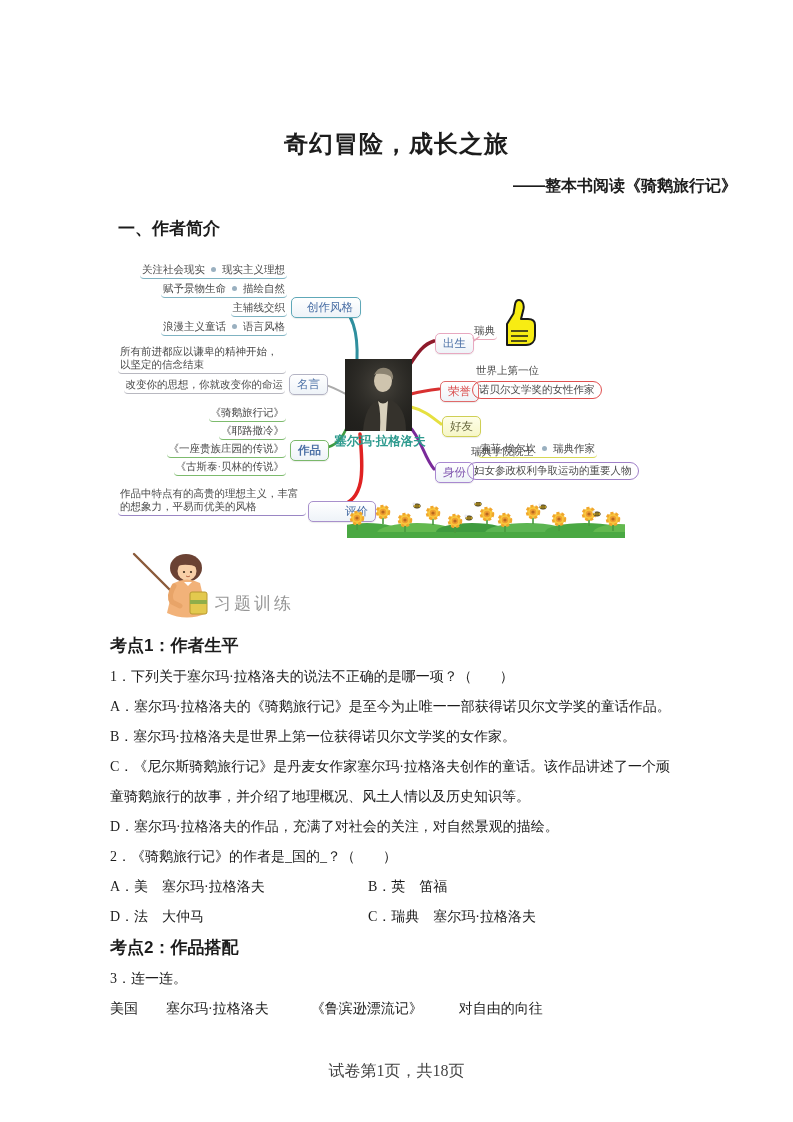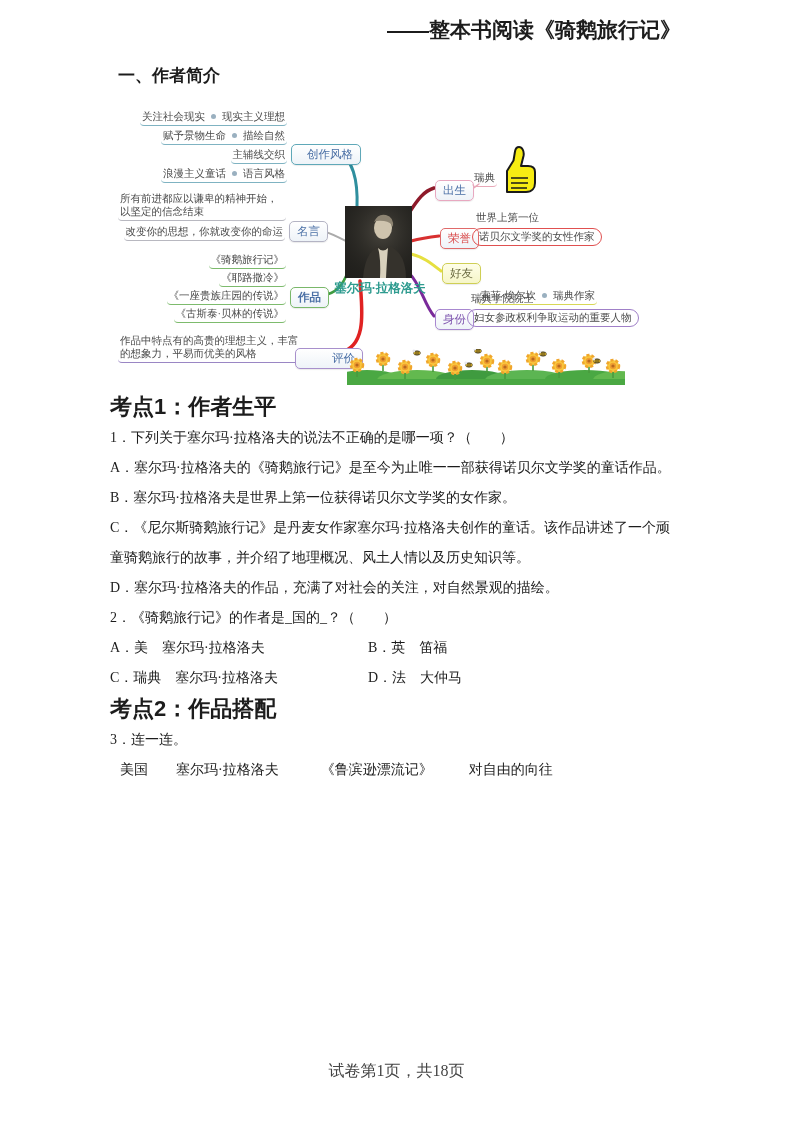--- a/index.html
+++ b/index.html
@@ -1,22 +1,22 @@
 <!DOCTYPE html>
 <html><head>
 <meta charset="utf-8">
 <style>
   html,body{margin:0;padding:0;background:#ffffff;}
   .page{position:relative;width:793px;height:1122px;background:#fff;overflow:hidden;
         font-family:"Liberation Serif",serif;color:#1c1c1c;}
   
   .title{margin-top:128px;text-align:center;font-family:"Liberation Sans",sans-serif;
          font-weight:bold;font-size:24px;letter-spacing:1px;}
-  .subtitle{margin-top:16px;padding-right:112px;text-align:right;
-            font-family:"Liberation Sans",sans-serif;font-weight:bold;font-size:21px;}
+  .subtitle{margin-top:16px;padding-right:56px;text-align:right;
+            font-family:"Liberation Sans",sans-serif;font-weight:bold;font-size:16px;}
   .sec-head{margin:20px 0 0 118px;font-family:"Liberation Sans",sans-serif;
             font-weight:bold;font-size:17px;}
   
   .mindmap{position:relative;margin:14px 0 0 110px;width:573px;height:290px;
            font-family:"Liberation Sans",sans-serif;}
   .mindmap .conn{position:absolute;left:0;top:0;}
   .mm-node{position:absolute;padding:2px 7px;border-radius:5px;font-size:11.5px;
            background:linear-gradient(#ffffff,#eef3f8);color:#4a6fa5;
            border:1px solid #9db6c8;box-shadow:0 1px 1px rgba(0,0,0,.08);white-space:nowrap;}
   .mm-node.teal{border-color:#5fa8b8;}
@@ -46,37 +46,38 @@
   .photo-label{position:absolute;left:222px;top:179px;width:96px;text-align:center;
                font-weight:bold;font-size:12.5px;color:#2e9b8f;white-space:nowrap;}
   
   .banner{position:relative;margin-left:122px;height:86px;}
   .banner .teacher{position:absolute;left:6px;top:2px;}
   .banner .banner-label{position:absolute;left:92px;top:48px;font-family:"Liberation Sans",sans-serif;
                         font-size:17px;color:#969696;letter-spacing:3px;}
   
   .content{margin:0 110px;width:573px;font-size:14px;line-height:30px;}
   .content p{margin:0;}
-  .topic{font-family:"Liberation Sans",sans-serif;font-weight:bold;font-size:22px;line-height:32px;}
+  .topic{font-family:"Liberation Sans",sans-serif;font-weight:bold;font-size:17px;line-height:32px;}
   .optgrid{display:grid;grid-template-columns:258px auto;}
   .matchrow{display:flex;}
   .matchrow span{white-space:nowrap;}
-  .matchrow .m1{margin-left:10px;font-family:Liberation Serif, serif;}
+  .matchrow .m1{font-family:Liberation Serif, serif;}
   .matchrow .m2{margin-left:28px;}
   .matchrow .m3{margin-left:42px;}
   .matchrow .m4{margin-left:36px;}
   
   .footer{position:absolute;left:0;right:0;bottom:40px;text-align:center;
           font-size:16px;color:#444;}
 </style>
 </head>
 <body>
 
 <div class="page">
 
+  <div class="title">奇幻冒险，成长之旅</div>
   <div class="subtitle">——整本书阅读《骑鹅旅行记》</div>
   <div class="sec-head">一、作者简介</div>
 
   <div class="mindmap">
 
     <svg class="conn" width="573" height="290" viewBox="0 0 573 290" fill="none">
       <path d="M 227,52 C 243,56 248,80 247,106" stroke="#2f8f9e" stroke-width="3" stroke-linecap="round"></path>
       <path d="M 208,129 C 220,131 227,136 236,140" stroke="#ababab" stroke-width="2" stroke-linecap="round"></path>
       <path d="M 213,194 C 227,193 234,182 238,170" stroke="#3f9b3f" stroke-width="2.5" stroke-linecap="round"></path>
       <path d="M 229,252 C 258,246 252,208 250,180" stroke="#e02222" stroke-width="3.5" stroke-linecap="round"></path>
@@ -111,21 +112,21 @@
 
     <div class="mm-row mm-right" style="right:397px;top:152px;"><span class="u green">《骑鹅旅行记》</span></div>
     <div class="mm-row mm-right" style="right:397px;top:170px;"><span class="u green">《耶路撒冷》</span></div>
     <div class="mm-row mm-right" style="right:397px;top:188px;"><span class="u green">《一座贵族庄园的传说》</span></div>
     <div class="mm-row mm-right" style="right:397px;top:206px;"><span class="u green">《古斯泰·贝林的传说》</span></div>
     <div class="mm-node green" style="left:180px;top:186px;">作品</div>
 
     <div class="mm-row wrap" style="left:8px;top:233px;width:188px;">
       <span class="u purple wrap" style="display:inline-block;">作品中特点有的高贵的理想主义，丰富的想象力，平易而优美的风格</span>
     </div>
-    <div class="mm-node purple" style="left:185px;top:247px;padding-left:36px;">评价</div>
+    <div class="mm-node purple" style="left:198px;top:247px;padding-left:36px;">评价</div>
 
     <div class="photo">
       <svg width="67" height="72" viewBox="0 0 67 72">
         <rect width="67" height="72" fill="#22211e"></rect>
         <rect width="67" height="72" fill="url(#vig)"></rect>
         <defs>
           <radialGradient id="vig" cx="0.55" cy="0.35" r="0.8">
             <stop offset="0" stop-color="#6a655a" stop-opacity="0.55"></stop>
             <stop offset="1" stop-color="#14130f" stop-opacity="0.1"></stop>
           </radialGradient>
@@ -204,34 +205,53 @@
         <use href="#fl" x="266" y="13"></use>
         <use href="#bee" x="70" y="4"></use>
         <use href="#bee" x="122" y="16"></use>
         <use href="#bee" x="131" y="2"></use>
         <use href="#bee" x="196" y="5"></use>
         <use href="#bee" x="250" y="12"></use>
       </svg>
     </div>
   </div>
 
+  <div class="banner">
+    <div class="teacher">
+      <svg width="96" height="80" viewBox="0 0 96 80">
+        <line x1="6" y1="8" x2="42" y2="44" stroke="#8a5a3a" stroke-width="2.4" stroke-linecap="round"></line>
+        <ellipse cx="58" cy="22" rx="16" ry="14" fill="#6b4234"></ellipse>
+        <circle cx="59" cy="25" r="9.5" fill="#f8cfa8"></circle>
+        <path d="M47,22 q5,-11 15,-9 q9,2 9,11 q-4,-5 -10,-5 q-10,-1 -14,3z" fill="#6b4234"></path>
+        <circle cx="56" cy="26" r="1.1" fill="#3a2a1a"></circle>
+        <circle cx="63" cy="26" r="1.1" fill="#3a2a1a"></circle>
+        <path d="M58,30 q2,1.6 4,0" stroke="#b86a4a" stroke-width="1" fill="none"></path>
+        <path d="M46,37 q13,-7 26,0 l7,30 q-20,9 -40,0 z" fill="#f2b279"></path>
+        <path d="M56,36 l4,4 4,-4" fill="#fff"></path>
+        <rect x="62" y="46" width="17" height="22" rx="2" fill="#e3c94e" stroke="#b89a30"></rect>
+        <rect x="62" y="54" width="17" height="4" fill="#8fae4a"></rect>
+        <path d="M46,40 q-6,10 -2,16 l8,4" fill="none" stroke="#e8a468" stroke-width="5" stroke-linecap="round"></path>
+      </svg>
+    </div>
+    <span class="banner-label">习题训练</span>
+  </div>
 
   <div class="content">
     <p class="topic">考点1：作者生平</p>
     <p>1．下列关于塞尔玛·拉格洛夫的说法不正确的是哪一项？（　　）</p>
     <p>A．塞尔玛·拉格洛夫的《骑鹅旅行记》是至今为止唯一一部获得诺贝尔文学奖的童话作品。</p>
     <p>B．塞尔玛·拉格洛夫是世界上第一位获得诺贝尔文学奖的女作家。</p>
     <p>C．《尼尔斯骑鹅旅行记》是丹麦女作家塞尔玛·拉格洛夫创作的童话。该作品讲述了一个顽童骑鹅旅行的故事，并介绍了地理概况、风土人情以及历史知识等。</p>
     <p>D．塞尔玛·拉格洛夫的作品，充满了对社会的关注，对自然景观的描绘。</p>
     <p>2．《骑鹅旅行记》的作者是_国的_？（　　）</p>
     <div class="optgrid">
       <span>A．美　塞尔玛·拉格洛夫</span>
       <span>B．英　笛福</span>
+      <span>D．法　大仲马</span>
       <span>C．瑞典　塞尔玛·拉格洛夫</span>
-      <span>D．法　大仲马</span>
     </div>
     <p class="topic">考点2：作品搭配</p>
     <p>3．连一连。</p>
     <div class="matchrow">
       <span class="m1">美国</span>
       <span class="m2">塞尔玛·拉格洛夫</span>
       <span class="m3">《鲁滨逊漂流记》</span>
       <span class="m4">对自由的向往</span>
     </div>
   </div>

